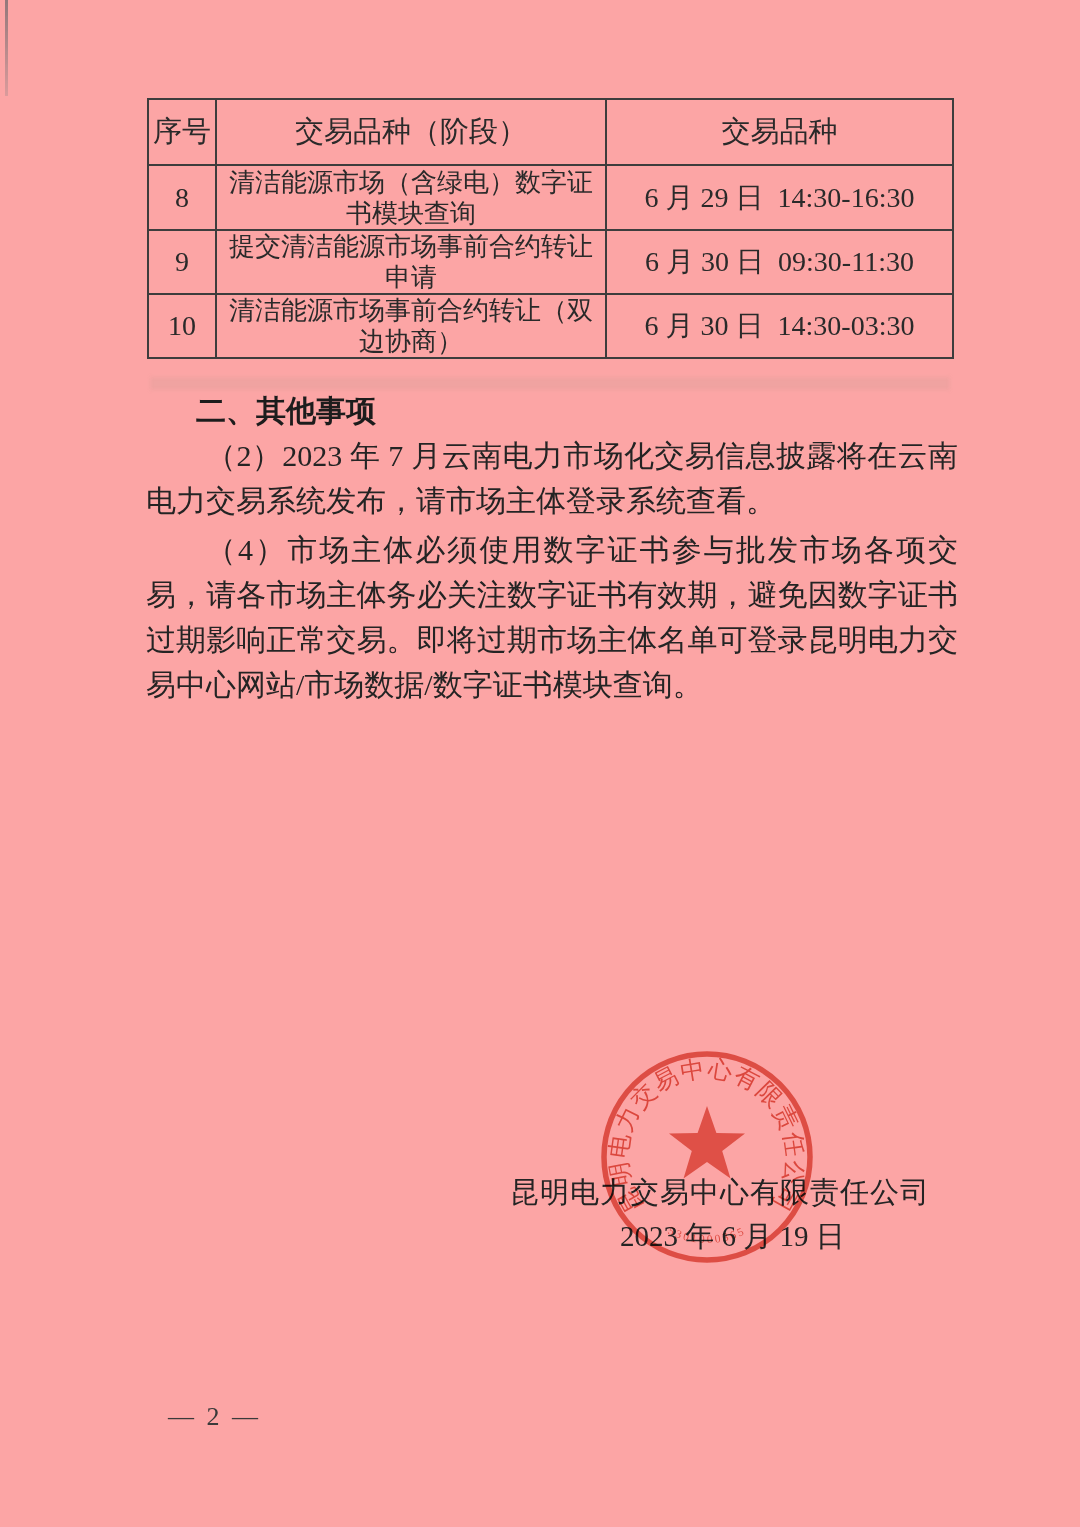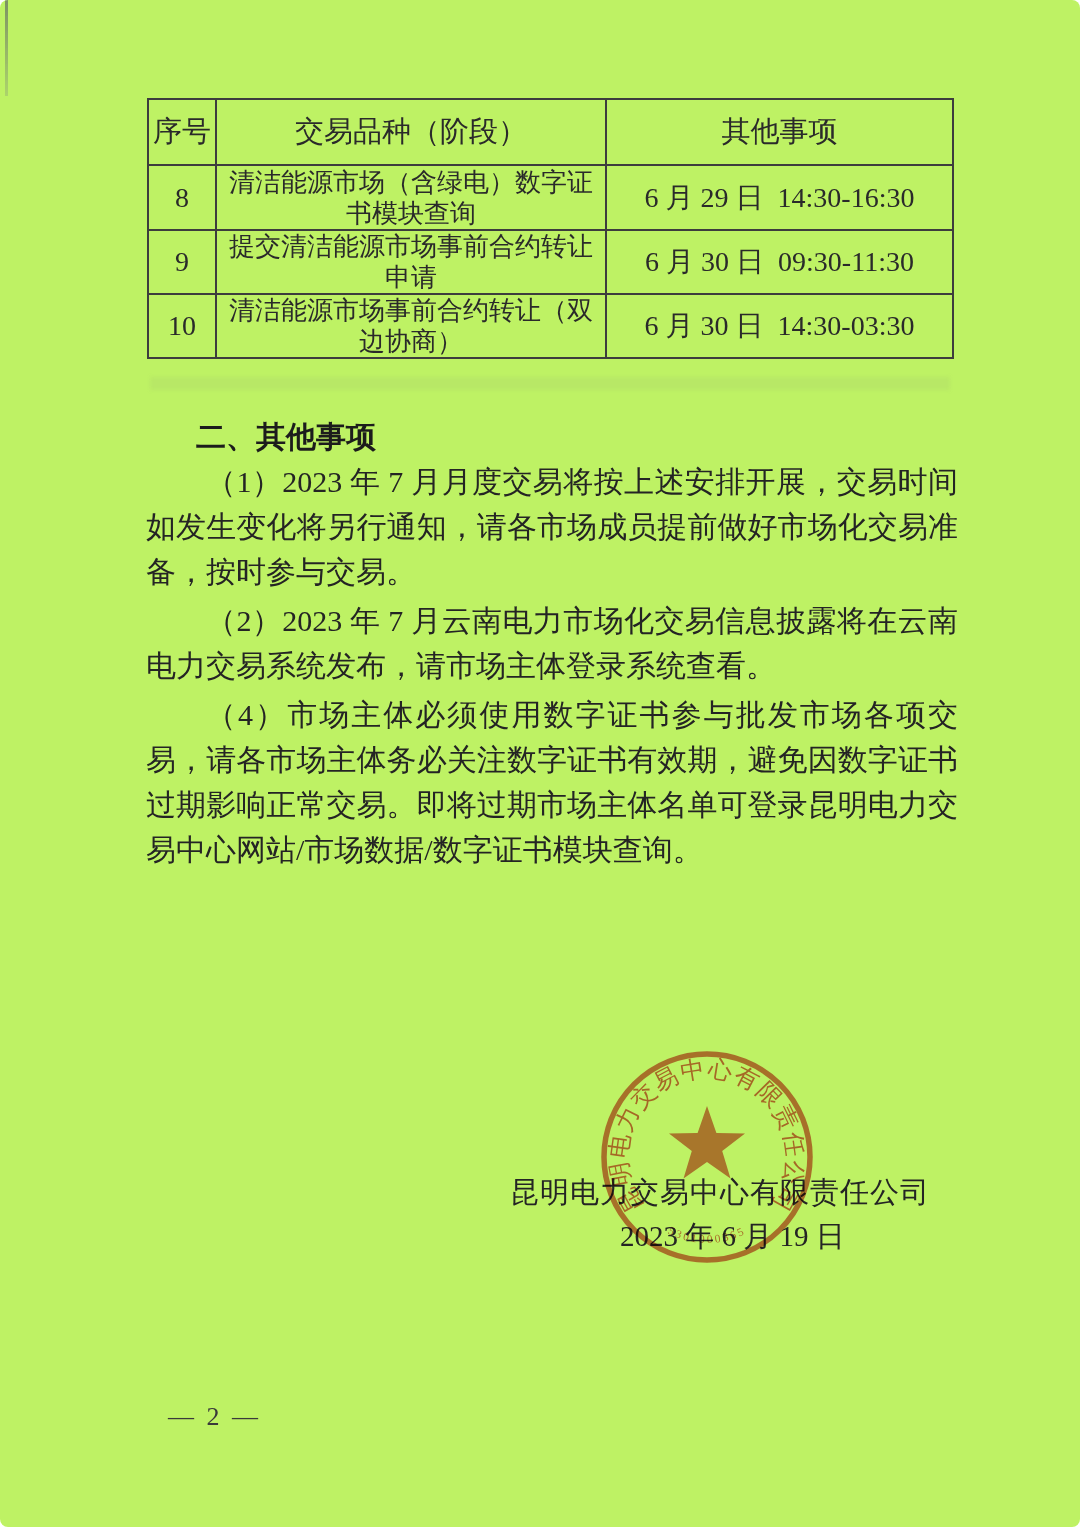--- a/index.html
+++ b/index.html
@@ -1,23 +1,22 @@
 <!DOCTYPE html>
 <html><head>
 <meta charset="utf-8">
 <style>
   html,body{margin:0;padding:0;}
   .page{
     position:relative;
     width:1080px;height:1527px;
-    background:#bef264;
+    background:#fca5a5;
     overflow:hidden;
     font-family:"Liberation Serif","DejaVu Serif",serif;
     color:#262626;
-    border-radius:8px;
   }
   
   .edge-line{
     position:absolute;left:5px;top:0;width:3px;height:96px;
     background:linear-gradient(to bottom,rgba(90,95,100,0.65),rgba(120,125,128,0.25));
     filter:blur(0.4px);
   }
   .artifact-band{
     position:absolute;left:150px;top:377px;width:800px;height:13px;
     background:rgba(140,150,130,0.10);
@@ -40,21 +39,21 @@
   .col-product{width:390px;}
   .col-time{width:347px;}
   .cell-seq{font-size:28px;}
   .cell-product{font-size:26px;line-height:31px;}
   .cell-time{font-size:28px;white-space:pre-wrap;}
   .row-a{height:65px;}
   .row-b{height:62px;}
   .row-c{height:63px;}
   
   .content{
-    position:absolute;left:146px;top:414px;width:812px;
+    position:absolute;left:146px;top:388px;width:812px;
     font-size:30px;line-height:45px;
     text-align:justify;color:#242424;
   }
   .section-heading{
     font-weight:bold;color:#1c1c1c;
     text-indent:50px;
   }
   .para{margin:0 0 4px 0;text-indent:60px;}
   
   .signature{position:absolute;left:0;top:1170px;width:1080px;color:#242424;}
@@ -82,21 +81,21 @@
   <table class="schedule-table">
     <colgroup>
       <col class="col-seq">
         <col class="col-product">
         <col class="col-time">
     </colgroup>
     <thead>
       <tr>
         <th>序号</th>
         <th>交易品种（阶段）</th>
-        <th>其他事项</th>
+        <th>交易品种</th>
       </tr>
     </thead>
     <tbody>
       <tr class="row-a">
         <td class="cell-seq">8</td>
         <td class="cell-product">清洁能源市场（含绿电）数字证书模块查询</td>
         <td class="cell-time">6 月 29 日  14:30-16:30</td>
       </tr>
       <tr class="row-b">
         <td class="cell-seq">9</td>
@@ -106,21 +105,20 @@
       <tr class="row-c">
         <td class="cell-seq">10</td>
         <td class="cell-product">清洁能源市场事前合约转让（双边协商）</td>
         <td class="cell-time">6 月 30 日  14:30-03:30</td>
       </tr>
     </tbody>
   </table>
 
   <div class="content">
     <div class="section-heading">二、其他事项</div>
-    <p class="para">（1）2023 年 7 月月度交易将按上述安排开展，交易时间如发生变化将另行通知，请各市场成员提前做好市场化交易准备，按时参与交易。</p>
     <p class="para">（2）2023 年 7 月云南电力市场化交易信息披露将在云南电力交易系统发布，请市场主体登录系统查看。</p>
     <p class="para">（4）市场主体必须使用数字证书参与批发市场各项交易，请各市场主体务必关注数字证书有效期，避免因数字证书过期影响正常交易。即将过期市场主体名单可登录昆明电力交易中心网站/市场数据/数字证书模块查询。</p>
   </div>
 
   <div class="signature">
     <div class="company-line">昆明电力交易中心有限责任公司</div>
     <div class="date-line">2023 年 6 月 19 日</div>
   </div>
 
   <svg class="seal" viewBox="0 0 218 218" xmlns="http://www.w3.org/2000/svg">

